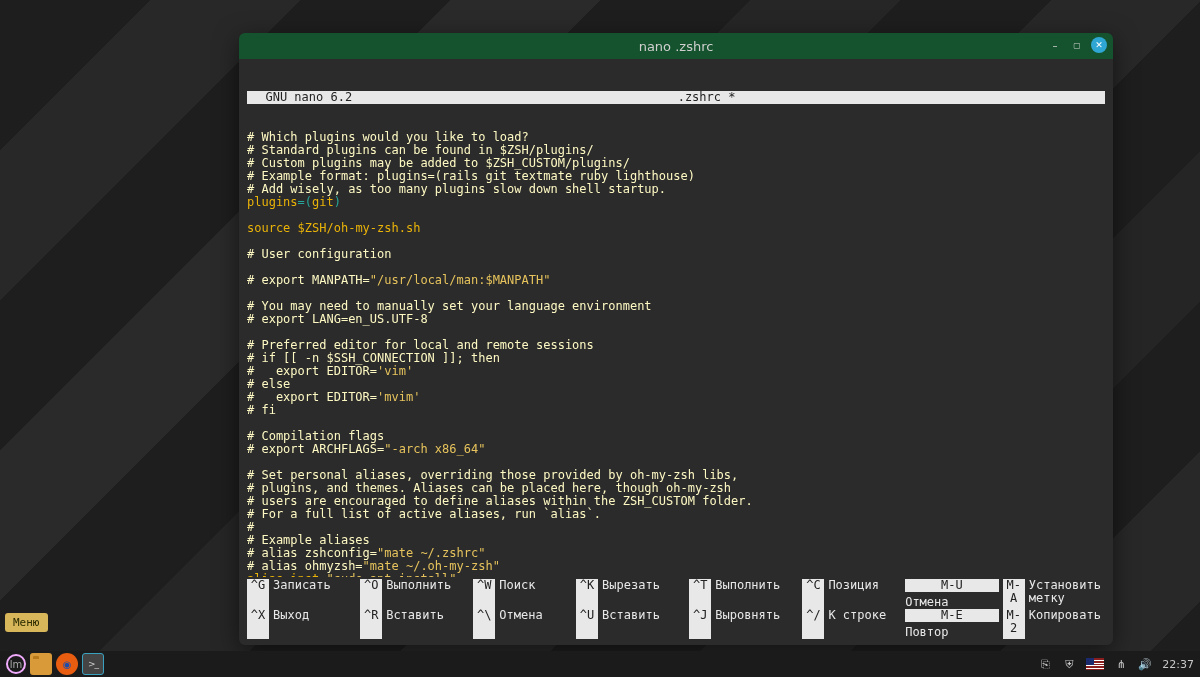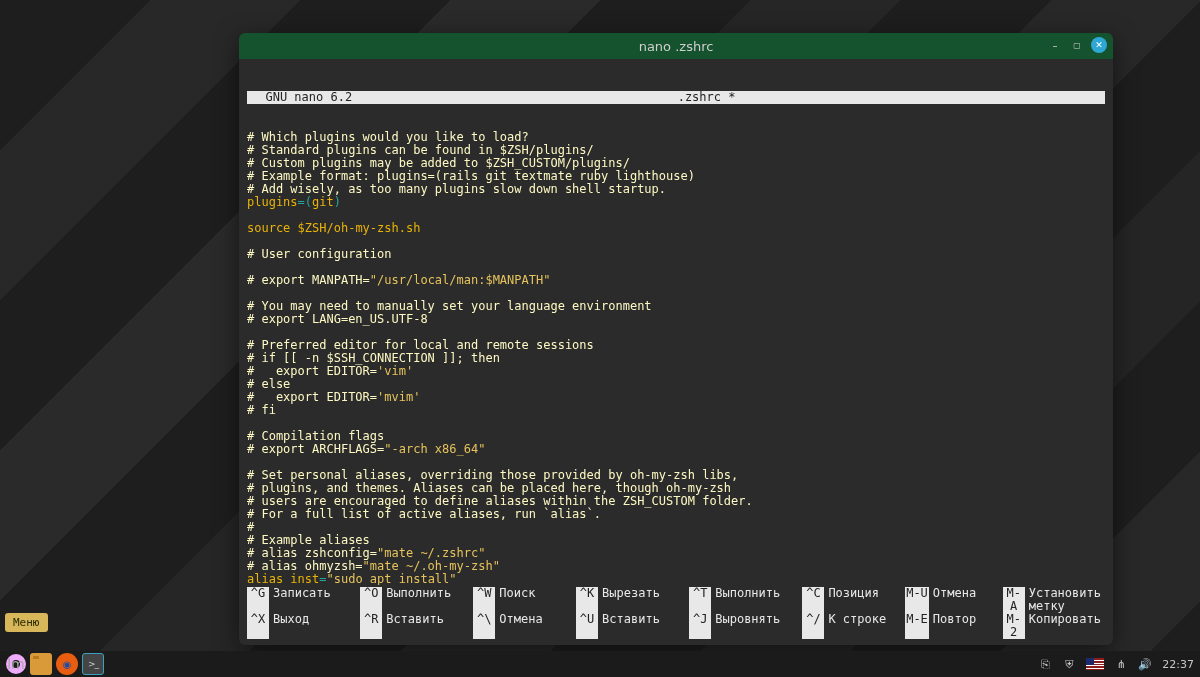--- a/index.html
+++ b/index.html
@@ -72,40 +72,40 @@
 
   .shortcuts {
     padding: 2px 8px 6px 8px;
     font-size: 12px;
     line-height: 13px;
     color:#e8e8e8;
     display:flex; flex-direction:column; gap:0;
   }
   .shortcuts-row { display:flex; }
   .sc { display:flex; gap:4px; padding-right:4px; }
-  .sc1 { width:130px; } .sc2 { width:130px; } .sc3 { width:118px; } .sc4 { width:130px; } .sc5 { width:130px; } .sc6 { width:118px; } .sc7 { width:112px; } .sc8 { flex:1; }
+  .sc1 { width:130px; } .sc2 { width:130px; } .sc3 { width:118px; } .sc4 { width:130px; } .sc5 { width:130px; } .sc6 { width:118px; } .sc7 { width:112px;flex-direction:column; } .sc8 { flex:1; }
   .key { background:#e8e8e8; color:#222; padding:0 1px; min-width:22px; text-align:center; }
 
   
   .taskbar {
     position:absolute; left:0; right:0; bottom:0;
     height:26px;
     background:#1b1b1b;
     display:flex; align-items:center;
     padding:0 6px;
     font-family:"DejaVu Sans", sans-serif;
     font-size:11px;
   }
   .menu-btn {
     background:#d8b75a; color:#2b2b00;
     padding:3px 8px; border-radius:3px;
     position:absolute; left:5px; bottom:45px;
     font-size:11px;
   }
-  .start-icon { width:20px; height:20px; border:6px solid #f0abfc; border-radius:50%; margin-right:4px; display:flex; align-items:center; justify-content:center; font-size:14px; color:#a8a8a8;}
+  .start-icon { width:20px; height:20px; border:2px solid #f0abfc; border-radius:50%; margin-right:4px; display:flex; align-items:center; justify-content:center; font-size:10px; color:#a8a8a8;}
   .tb-icon { width:22px; height:22px; margin-right:4px; border-radius:3px; display:flex; align-items:center; justify-content:center; font-size:13px;}
   .folder { background:#d99a3a; color:#fff; position:relative; }
   .folder::before { content:""; position:absolute; top:3px; left:3px; width:6px; height:3px; background:#b87a1a; border-radius:1px 1px 0 0;}
   .firefox { background:#e85d0f; color:#fff; border-radius:50%; }
   .firefox::before { content:"◉"; color:#1a4dab; font-size:10px;}
   .termicon { background:#444; border:1px solid #3aa0c0; }
   .termicon::before { content:">_"; color:#ccc; font-size:9px; letter-spacing:-1px;}
   .tray { margin-left:auto; display:flex; align-items:center; gap:10px; color:#c8c8c8; }
   .tray-icon { width:14px; text-align:center; }
   .flag { width:18px; height:12px; background:linear-gradient(#8a1d1d 0 15%, #fff 15% 23%, #8a1d1d 23% 38%, #fff 38% 46%, #8a1d1d 46% 62%, #fff 62% 69%, #8a1d1d 69% 85%, #fff 85% 92%, #8a1d1d 92%); position:relative;}

